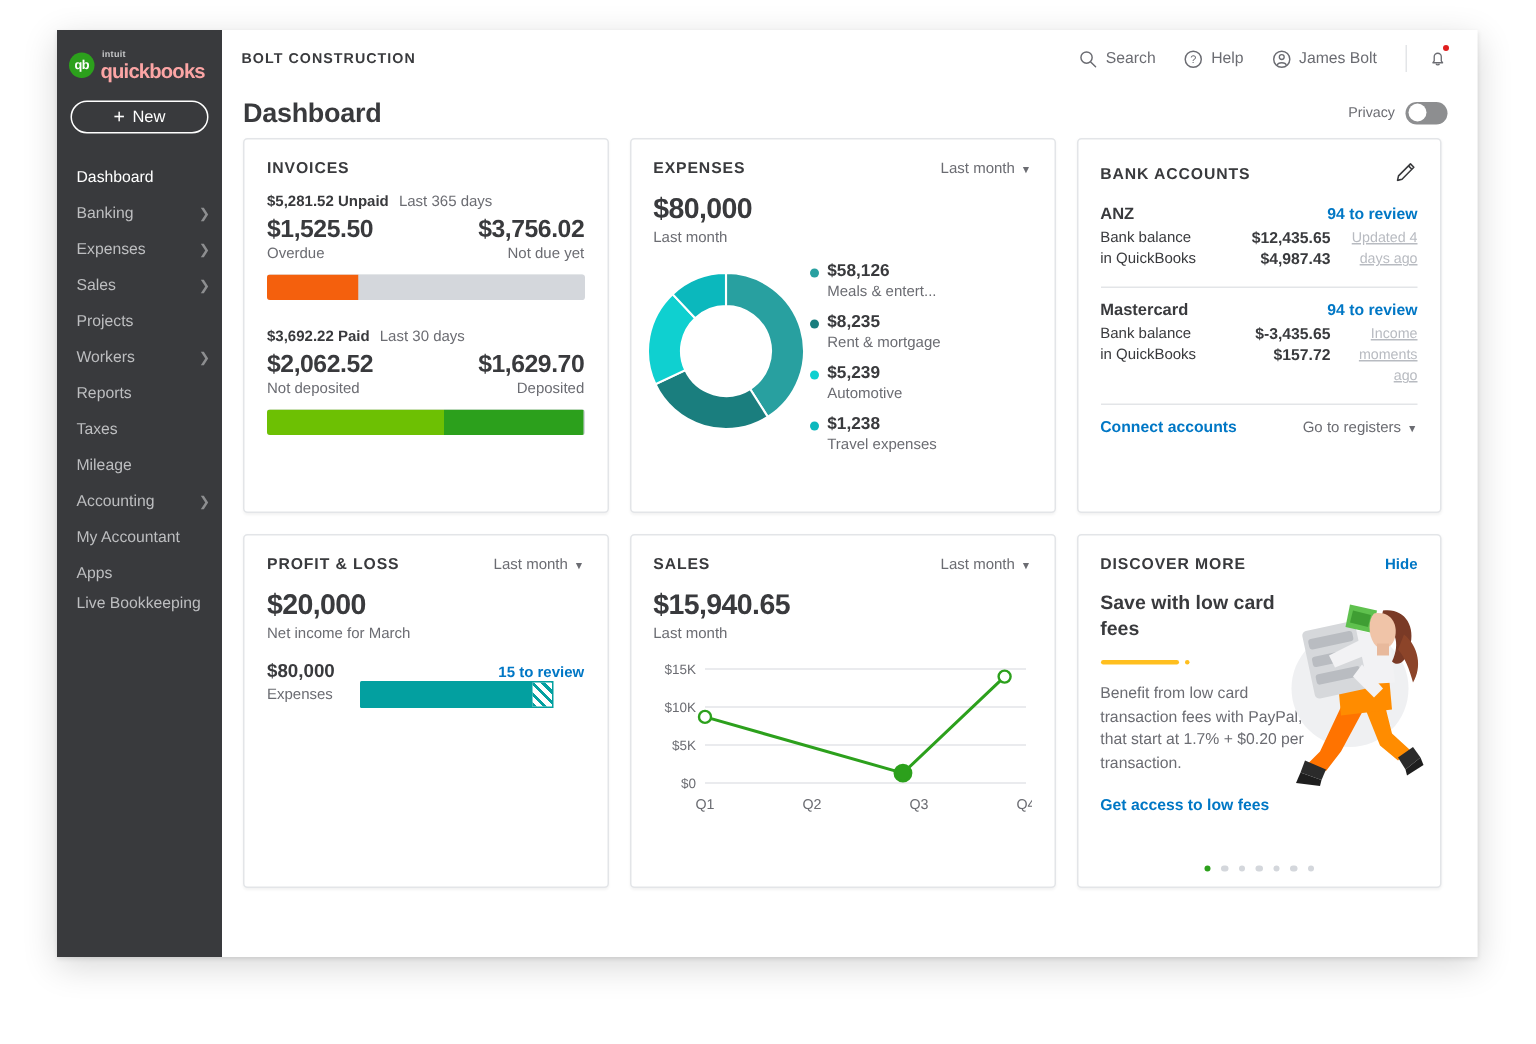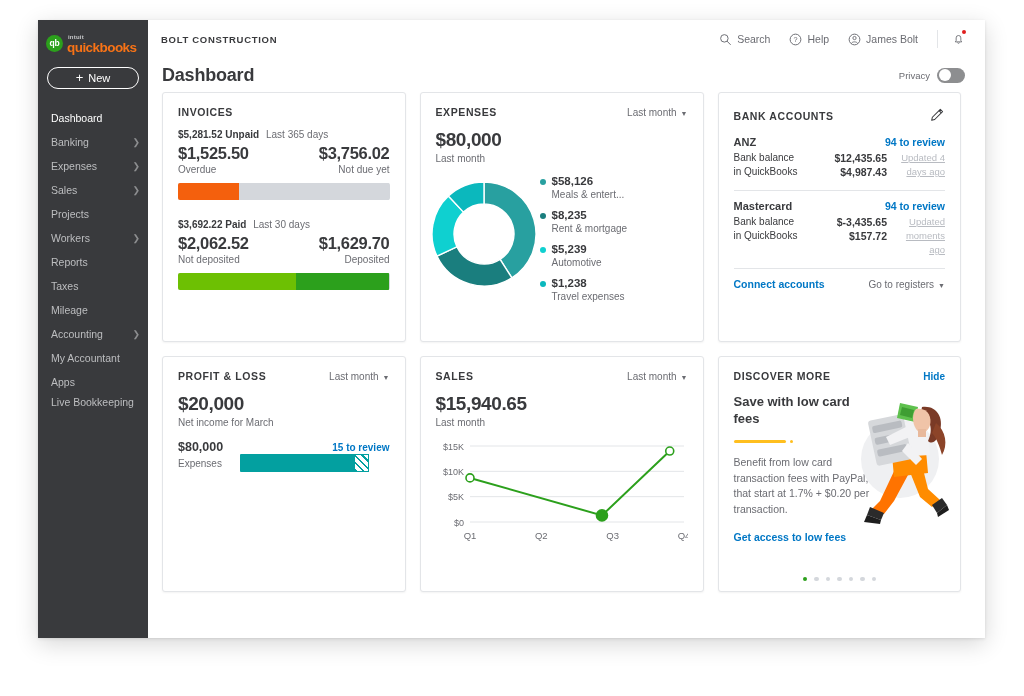--- a/index.html
+++ b/index.html
@@ -40,21 +40,21 @@
     letter-spacing: -0.3px;
     flex: 0 0 17px;
   }
   .logo-text { margin-left: 4px; line-height: 1; position: relative; top: 1px;}
   .logo-intuit {
     display: block; color: #c8c9cb; font-size: 6px;
     letter-spacing: 0.2px; margin-bottom: 1px; margin-left: 1px;
     font-weight: bold;
   }
   .logo-qb {
-    display: block; color: #f97316; font-size: 13.5px;
+    display: block; color: #fca5a5; font-size: 13.5px;
     font-weight: bold; letter-spacing: -0.55px;
   }
   .new-btn {
     margin: 13px 9px 0 9px;
     height: 22px;
     border: 1.3px solid #ffffff;
     border-radius: 12px;
     color: #ffffff; font-size: 11px;
     display: flex; align-items: center; justify-content: center;
     gap: 5px;
@@ -494,21 +494,21 @@
           <div class="bank-rows">
             <div class="bank-lbls">
               <div>Bank balance</div>
               <div>in QuickBooks</div>
             </div>
             <div class="bank-vals">
               <div>$-3,435.65</div>
               <div>$157.72</div>
             </div>
             <div class="bank-upd">
-              <div>Updated</div>
+              <div>Income</div>
               <div>moments ago</div>
             </div>
           </div>
         </div>
 
         <div class="divider"></div>
 
         <div class="bank-foot">
           <div class="left">Connect accounts</div>
           <div class="right">

